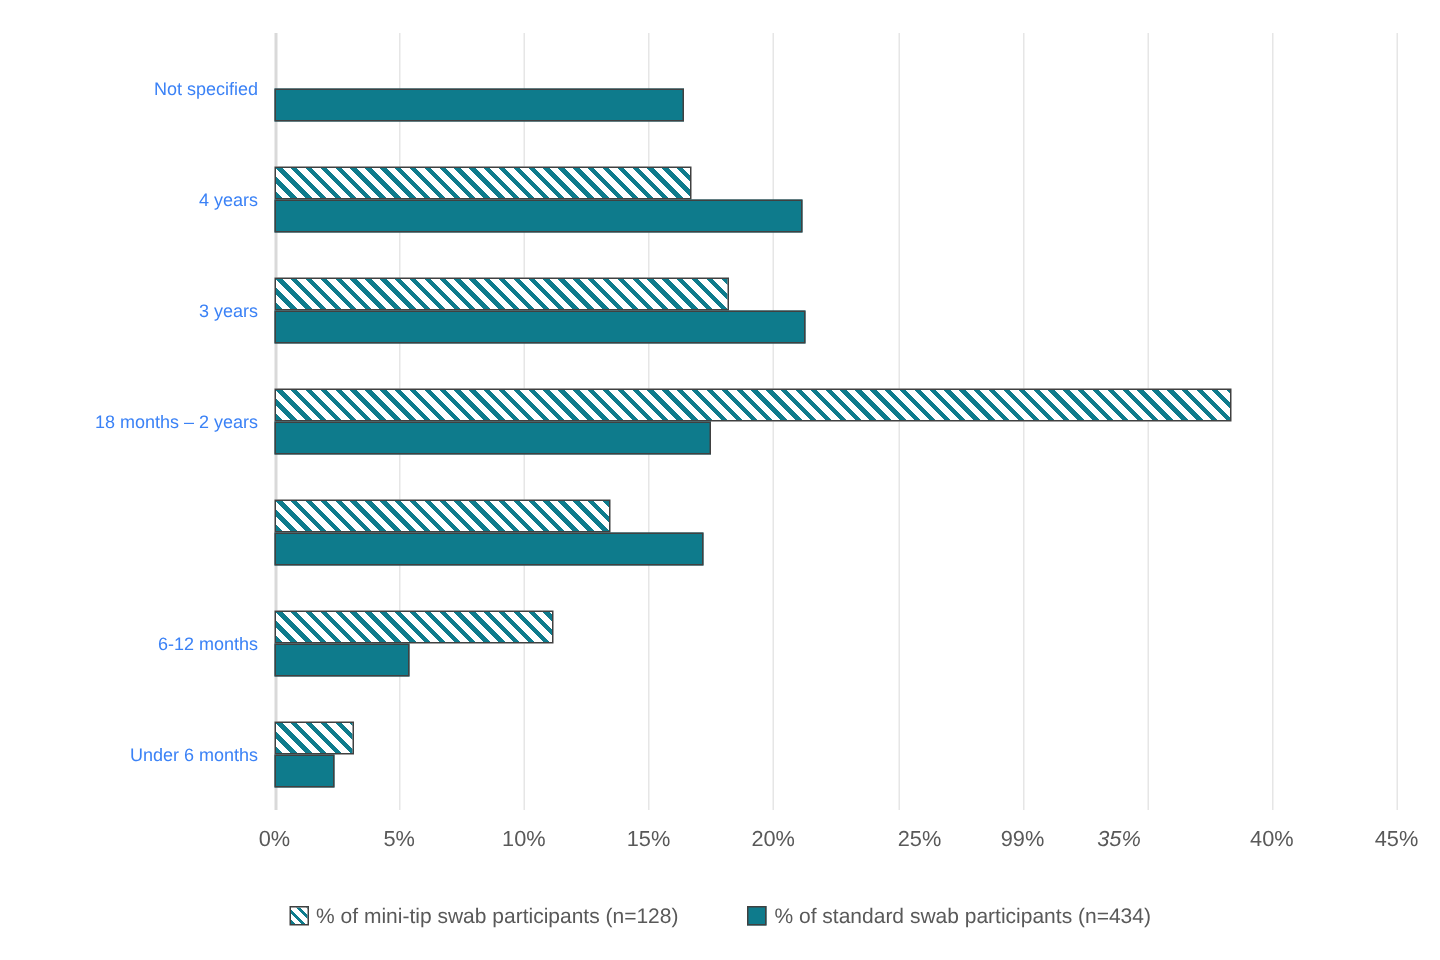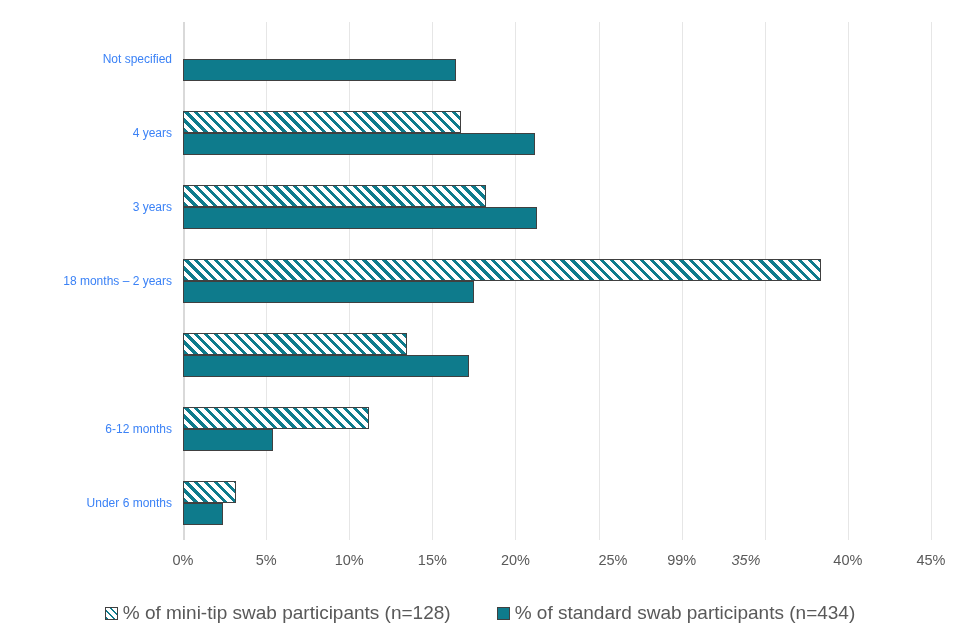--- a/index.html
+++ b/index.html
@@ -124,21 +124,21 @@
     width: 960px;
     display: flex;
     justify-content: center;
     align-items: center;
     gap: 46px;
   }
   .legend-item {
     display: flex;
     align-items: center;
     gap: 5px;
-    font-size: 19px;
+    font-size: 14px;
     color: #595959;
     white-space: nowrap;
   }
   .legend-swatch {
     width: 13px;
     height: 13px;
     box-sizing: border-box;
     border: 1px solid #404040;
     flex: none;
   }

